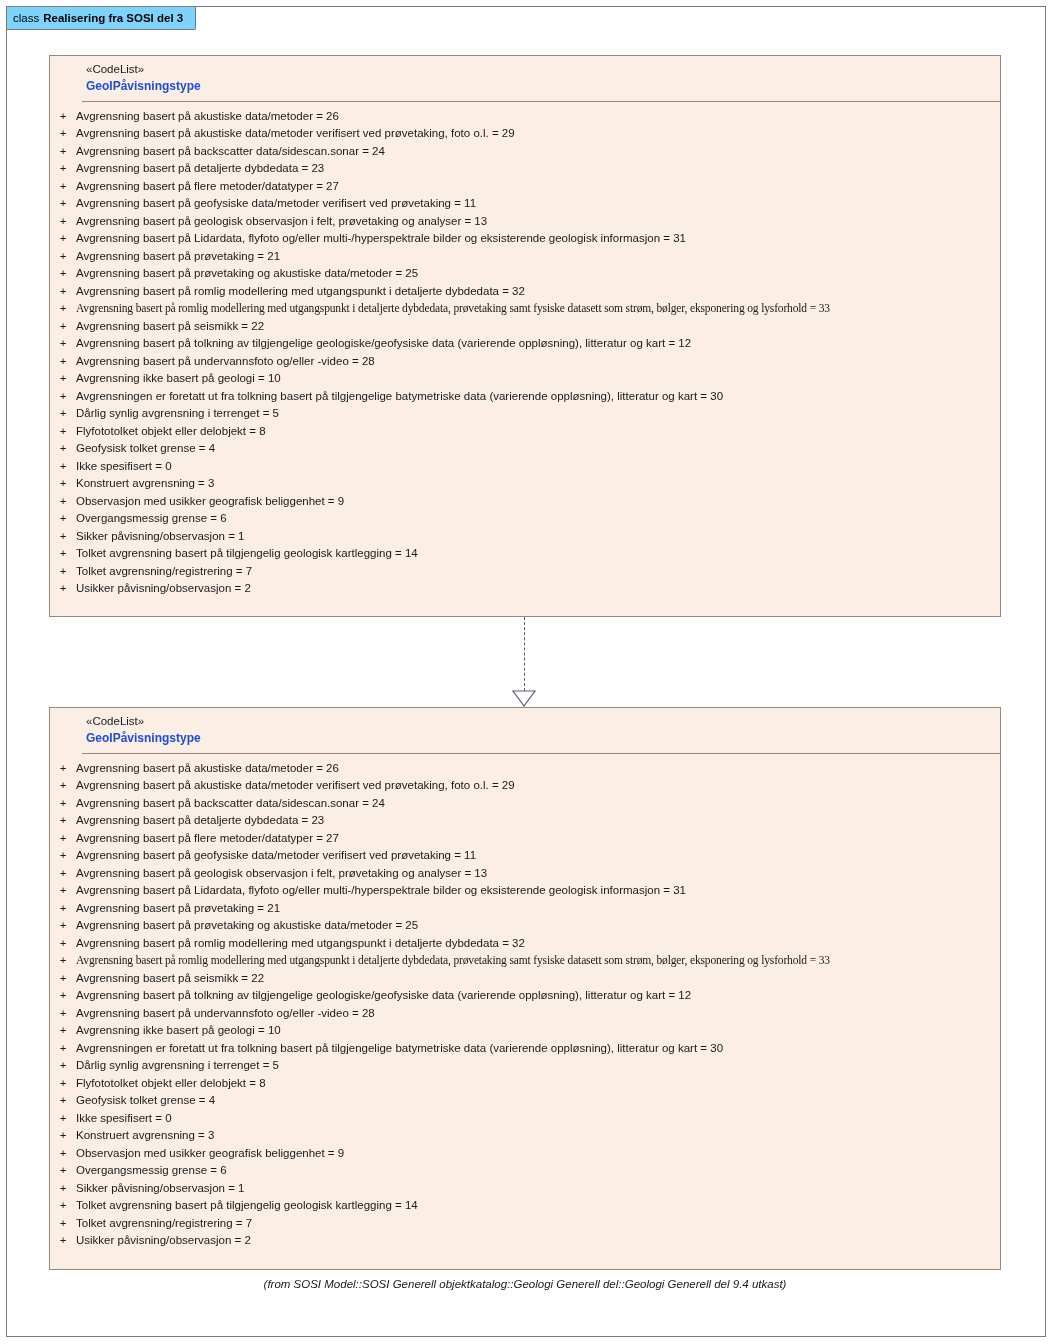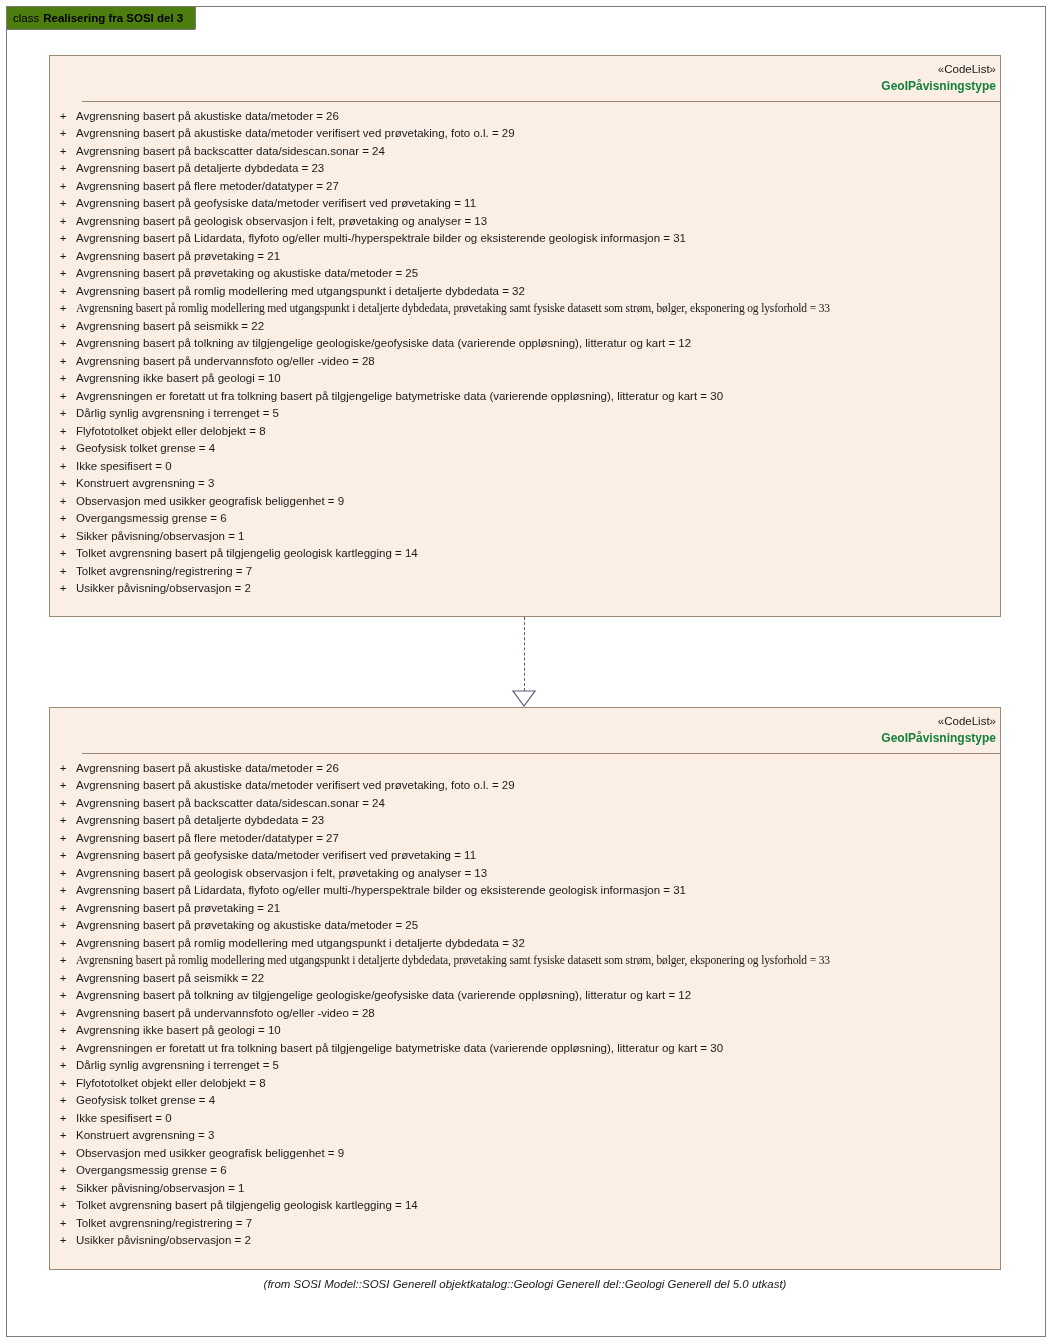--- a/index.html
+++ b/index.html
@@ -23,21 +23,21 @@
     border: 1px solid #7a7a7a;
     box-sizing: border-box;
   }
   .frame-tab {
     position: absolute;
     left: 0;
     top: 0;
     height: 22px;
     border-right: 1px solid #7a7a7a;
     border-bottom: 1px solid #7a7a7a;
-    background: #4d7c0f;
+    background: #7dd3fc;
     padding: 0 12px 0 6px;
     display: flex;
     align-items: center;
     font-size: 11.5px;
     font-weight: bold;
     color: #000000;
     white-space: nowrap;
     border-bottom-right-radius: 2px;
   }
   .frame-tab .kw {
@@ -46,33 +46,33 @@
   }
 
   .uml-class {
     position: absolute;
     background: #fbeee4;
     border: 1px solid #9a8878;
     box-sizing: border-box;
   }
   .uml-header {
     padding: 6px 4px 7px 4px;
-    text-align: right;
+    text-align: left;
     border-bottom: 1px solid #9a8878;
     line-height: 1.35;
     margin-left: 32px;
   }
   .stereotype {
     font-size: 11.5px;
     color: #1a1a1a;
   }
   .class-name {
     font-size: 12px;
     font-weight: bold;
-    color: #15803d;
+    color: #1d4ed8;
   }
   .uml-attrs {
     padding: 6px 0 6px 0;
   }
   .attr-row {
     display: flex;
     align-items: flex-start;
     font-size: 11.5px;
     color: #1a1a1a;
     line-height: 17.5px;
@@ -383,13 +383,13 @@
         <span class="attr-vis">+</span>
         <span class="attr-text">Tolket avgrensning/registrering = 7</span>
       </div>
       <div class="attr-row">
         <span class="attr-vis">+</span>
         <span class="attr-text">Usikker påvisning/observasjon = 2</span>
       </div>
     </div>
 </div>
 
-<div class="source-note">(from SOSI Model::SOSI Generell objektkatalog::Geologi Generell del::Geologi Generell del 5.0 utkast)</div>
+<div class="source-note">(from SOSI Model::SOSI Generell objektkatalog::Geologi Generell del::Geologi Generell del 9.4 utkast)</div>
 
 </body></html>

